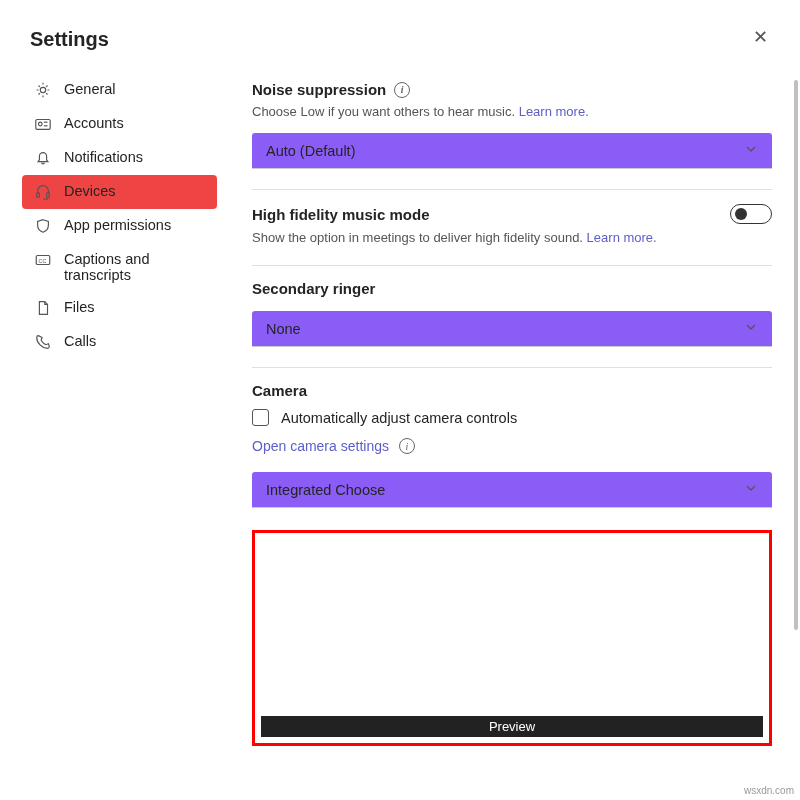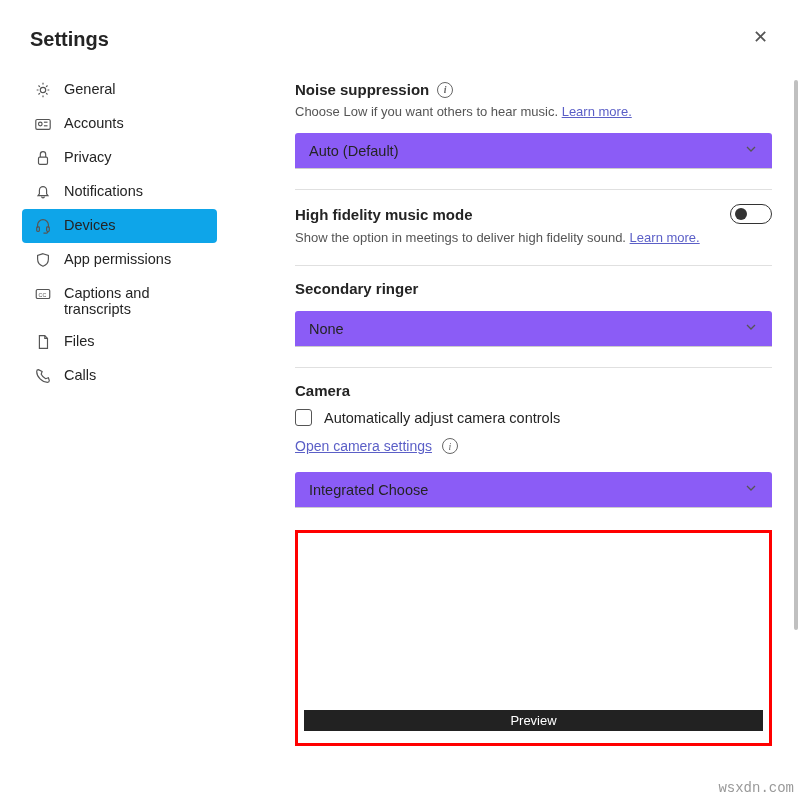--- a/index.html
+++ b/index.html
@@ -3,40 +3,40 @@
   <meta charset="utf-8">
   <style>
     * { box-sizing: border-box; margin: 0; padding: 0; font-family: "Segoe UI", -apple-system, sans-serif; }
     body { width: 800px; height: 800px; background: #fff; position: relative; color: #242424; }
     .header { display: flex; justify-content: space-between; align-items: flex-start; padding: 28px 32px 10px 30px; }
     .title { font-size: 20px; font-weight: 600; }
     .close { font-size: 18px; color: #555; cursor: pointer; line-height: 1; }
     .content { display: flex; gap: 35px; padding: 0 0 0 22px; }
     .sidebar { width: 195px; padding-top: 12px; }
     .sb-item { display: flex; gap: 12px; padding: 8px 12px; border-radius: 4px; font-size: 14.5px; color: #242424; cursor: pointer; }
-    .sb-item.active { background: #0ea5e9; }
+    .sb-item.active { background: #ef4444; }
     .sb-icon { width: 18px; height: 18px; flex-shrink: 0; display: flex; align-items: center; justify-content: center; }
-    .main { flex: 1; padding-right: 28px; padding-top: 6px; margin-left: 43px; }
+    .main { flex: 1; padding-right: 28px; padding-top: 6px; }
     .section { padding: 14px 0 20px 0; border-bottom: 1px solid #e0e0e0; }
     .section:last-child { border-bottom: none; }
     .sec-head { display: flex; align-items: center; justify-content: space-between; }
     .sec-title { font-size: 15px; font-weight: 600; display: flex; align-items: center; gap: 8px; }
     .sec-sub { font-size: 13px; color: #555; margin-top: 6px; }
-    .link { color: #5b5fc7; cursor: pointer; text-decoration: underline; }
+    .link { color: #5b5fc7; cursor: pointer; }
     .select { display: flex; align-items: center; justify-content: space-between; background: #8b5cf6; border-bottom: 1px solid #ccc; padding: 9px 14px; margin-top: 14px; border-radius: 3px 3px 0 0; font-size: 14.5px; cursor: pointer; }
     .info-circle { width: 16px; height: 16px; border: 1px solid #666; border-radius: 50%; display: inline-flex; align-items: center; justify-content: center; font-size: 10px; color: #666; font-style: italic; font-family: serif; }
     .toggle { width: 42px; height: 20px; border: 1px solid #333; border-radius: 20px; position: relative; cursor: pointer; }
     .toggle-knob { width: 12px; height: 12px; background: #333; border-radius: 50%; position: absolute; top: 3px; left: 4px; }
     .chk-row { display: flex; align-items: center; gap: 12px; margin-top: 10px; font-size: 14.5px; }
     .chk { width: 17px; height: 17px; border: 1.5px solid #555; border-radius: 3px; cursor: pointer; }
     .link-row { display: flex; align-items: center; gap: 10px; margin-top: 12px; font-size: 14px; }
     .preview-box { border: 3px solid #ff0000; margin-top: 22px; height: 216px; position: relative; background: #fff; }
-    .preview-bar { position: absolute; bottom: 12px; left: 6px; right: 6px; background: #222; color: #fff; font-size: 13px; text-align: center; padding: 3px 0; }
+    .preview-bar { position: absolute; bottom: 6px; left: 6px; right: 6px; background: #222; color: #fff; font-size: 13px; text-align: center; padding: 3px 0; }
     .scrollbar { position: absolute; right: 2px; top: 80px; width: 4px; height: 550px; background: #c0c0c0; border-radius: 2px; }
-    .attribution { position: absolute; bottom: 4px; right: 6px; font-size: 14px; color: #999; font-family: Liberation Mono, monospace; }
+    .attribution { position: absolute; bottom: 4px; right: 6px; font-size: 10px; color: #999; }
     svg { stroke: #555; fill: none; stroke-width: 1.3; }
   </style>
 </head>
 <body>
 
 <div class="header">
   <div class="title">Settings</div>
   <div class="close">✕</div>
 </div>
 
@@ -54,29 +54,20 @@
     <div class="sb-item">
       <span class="sb-icon">
           <svg viewBox="0 0 20 20">
             <rect x="2" y="5" width="16" height="11" rx="1.5"></rect>
             <circle cx="7" cy="10" r="2"></circle>
             <line x1="11" y1="8" x2="15" y2="8"></line>
             <line x1="11" y1="12" x2="15" y2="12"></line>
           </svg>
         </span>
       <span>Accounts</span>
-    </div>
-    <div class="sb-item">
-      <span class="sb-icon">
-          <svg viewBox="0 0 20 20">
-            <rect x="5" y="9" width="10" height="8" rx="1.5"></rect>
-            <path d="M7 9V6a3 3 0 016 0v3"></path>
-          </svg>
-        </span>
-      <span>Privacy</span>
     </div>
     <div class="sb-item">
       <span class="sb-icon">
           <svg viewBox="0 0 20 20">
             <path d="M6 8a4 4 0 018 0v4l1.5 2h-11L6 12z"></path>
             <path d="M8.5 15a1.5 1.5 0 003 0"></path>
           </svg>
         </span>
       <span>Notifications</span>
     </div>

